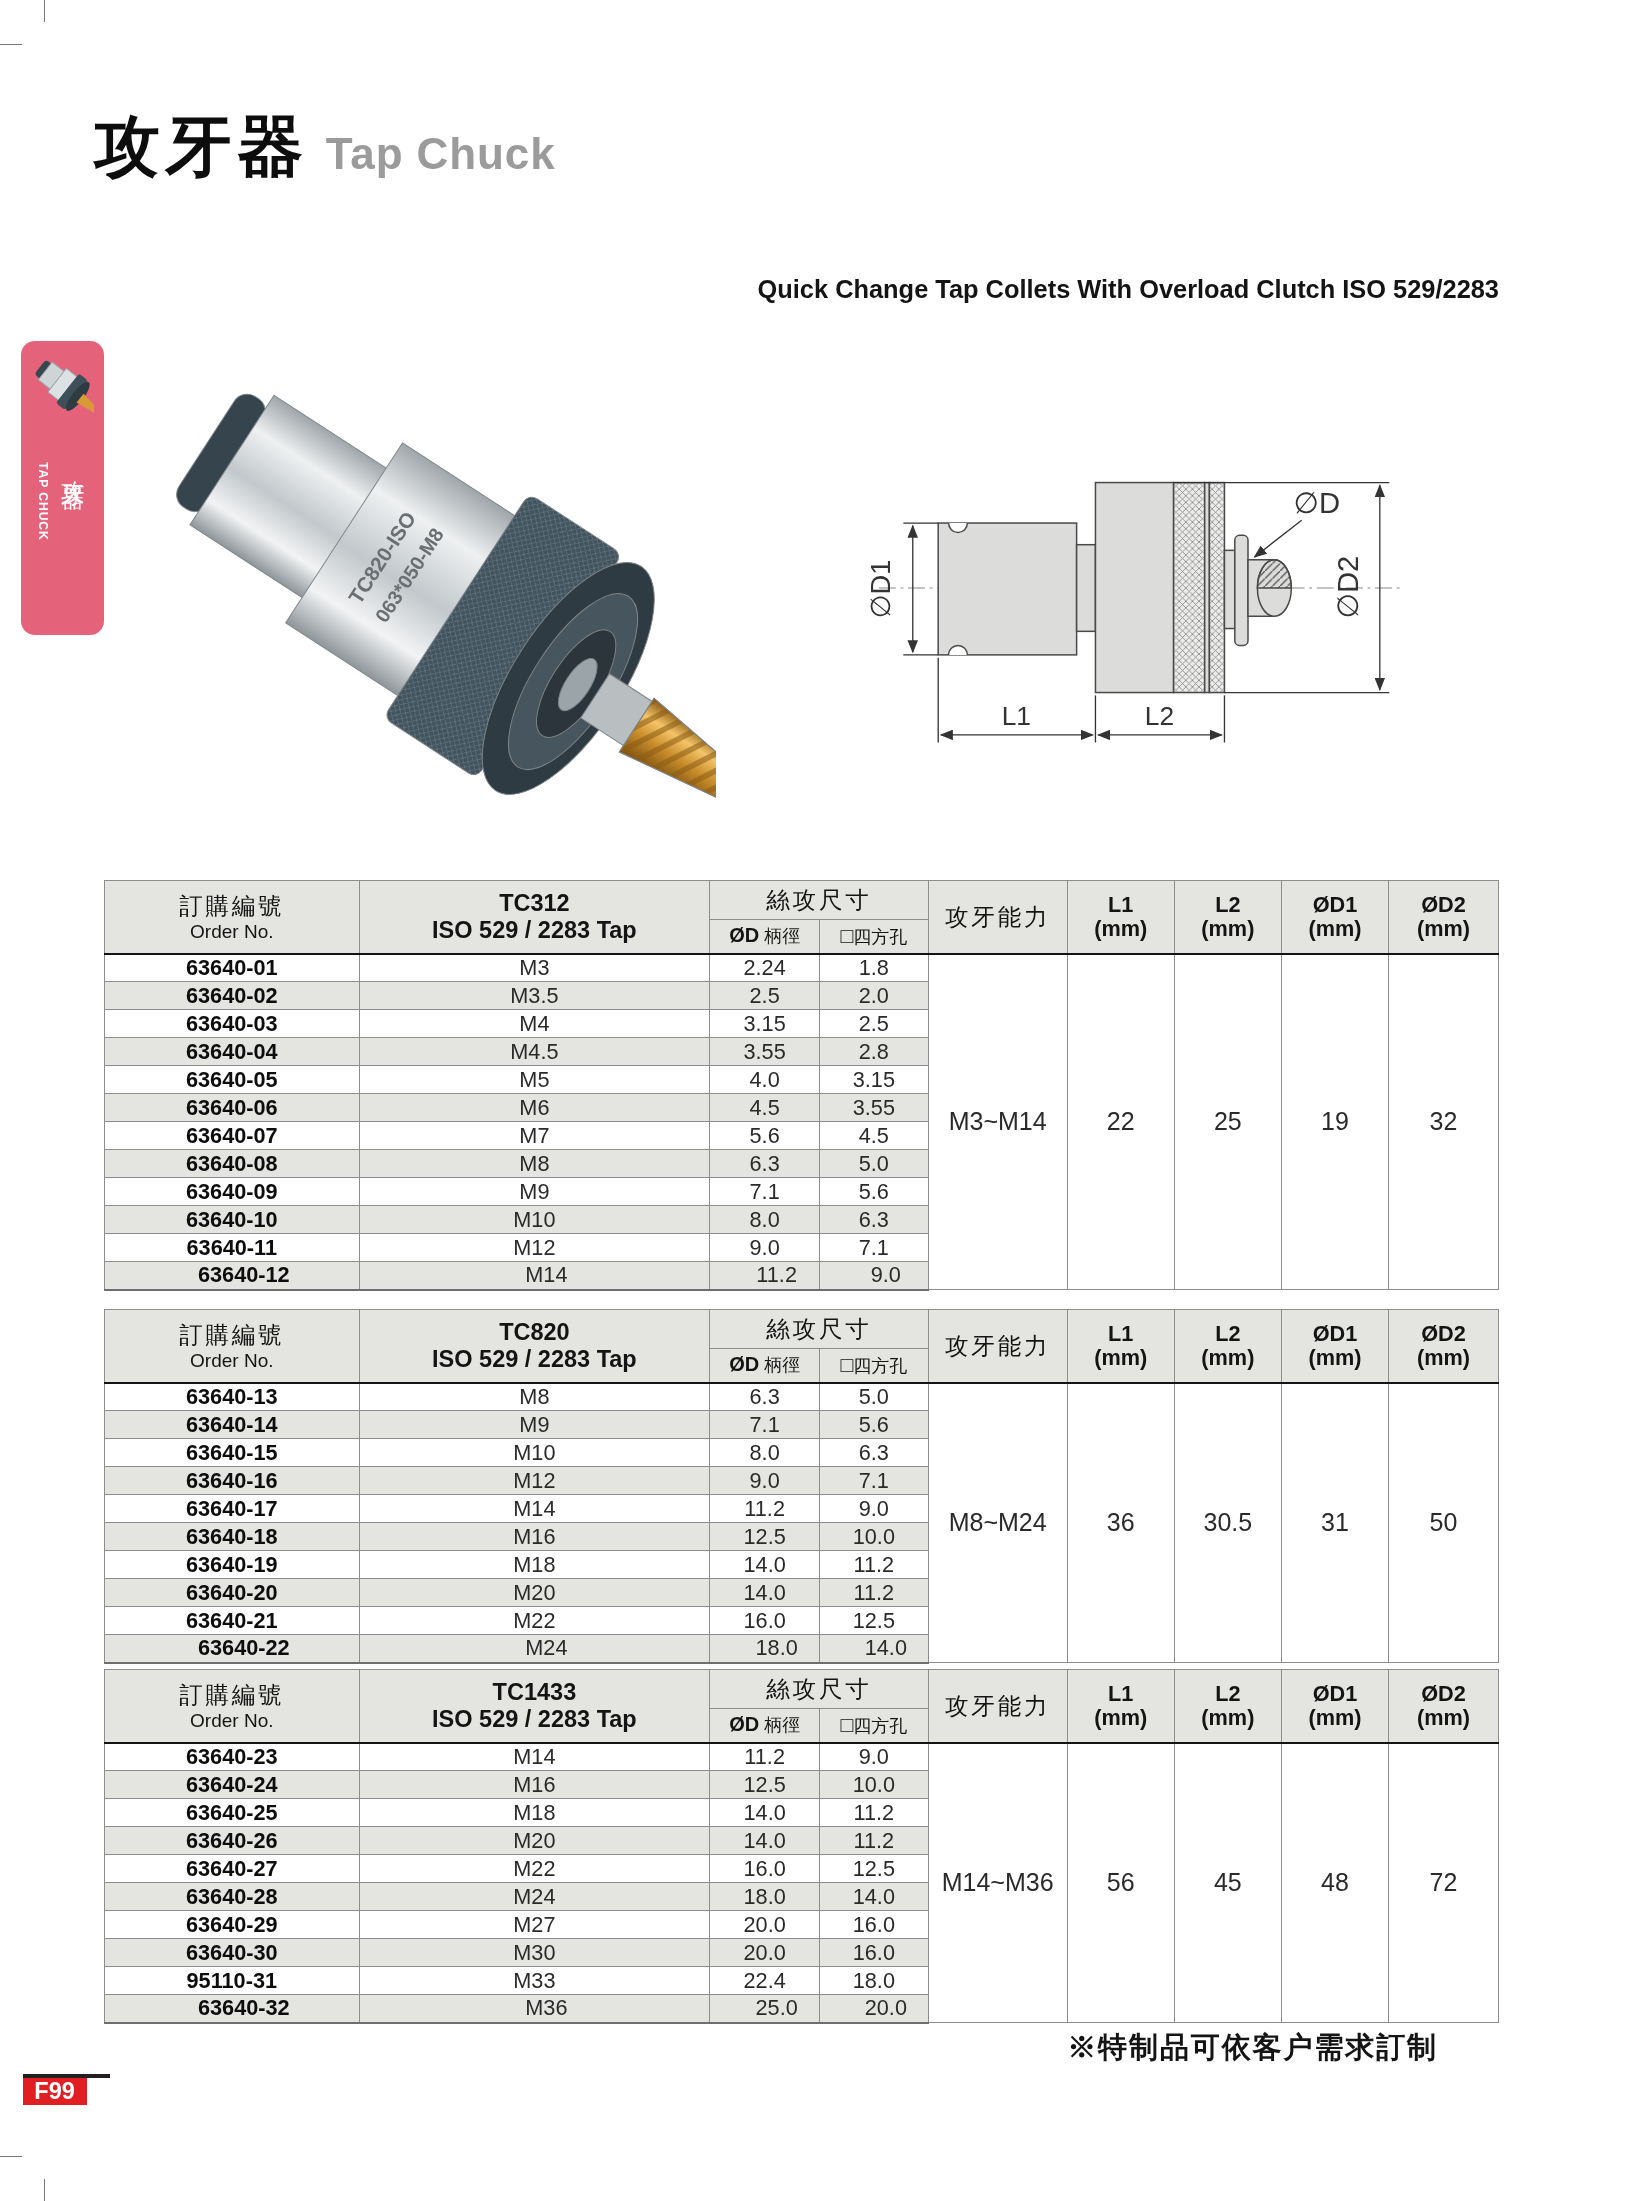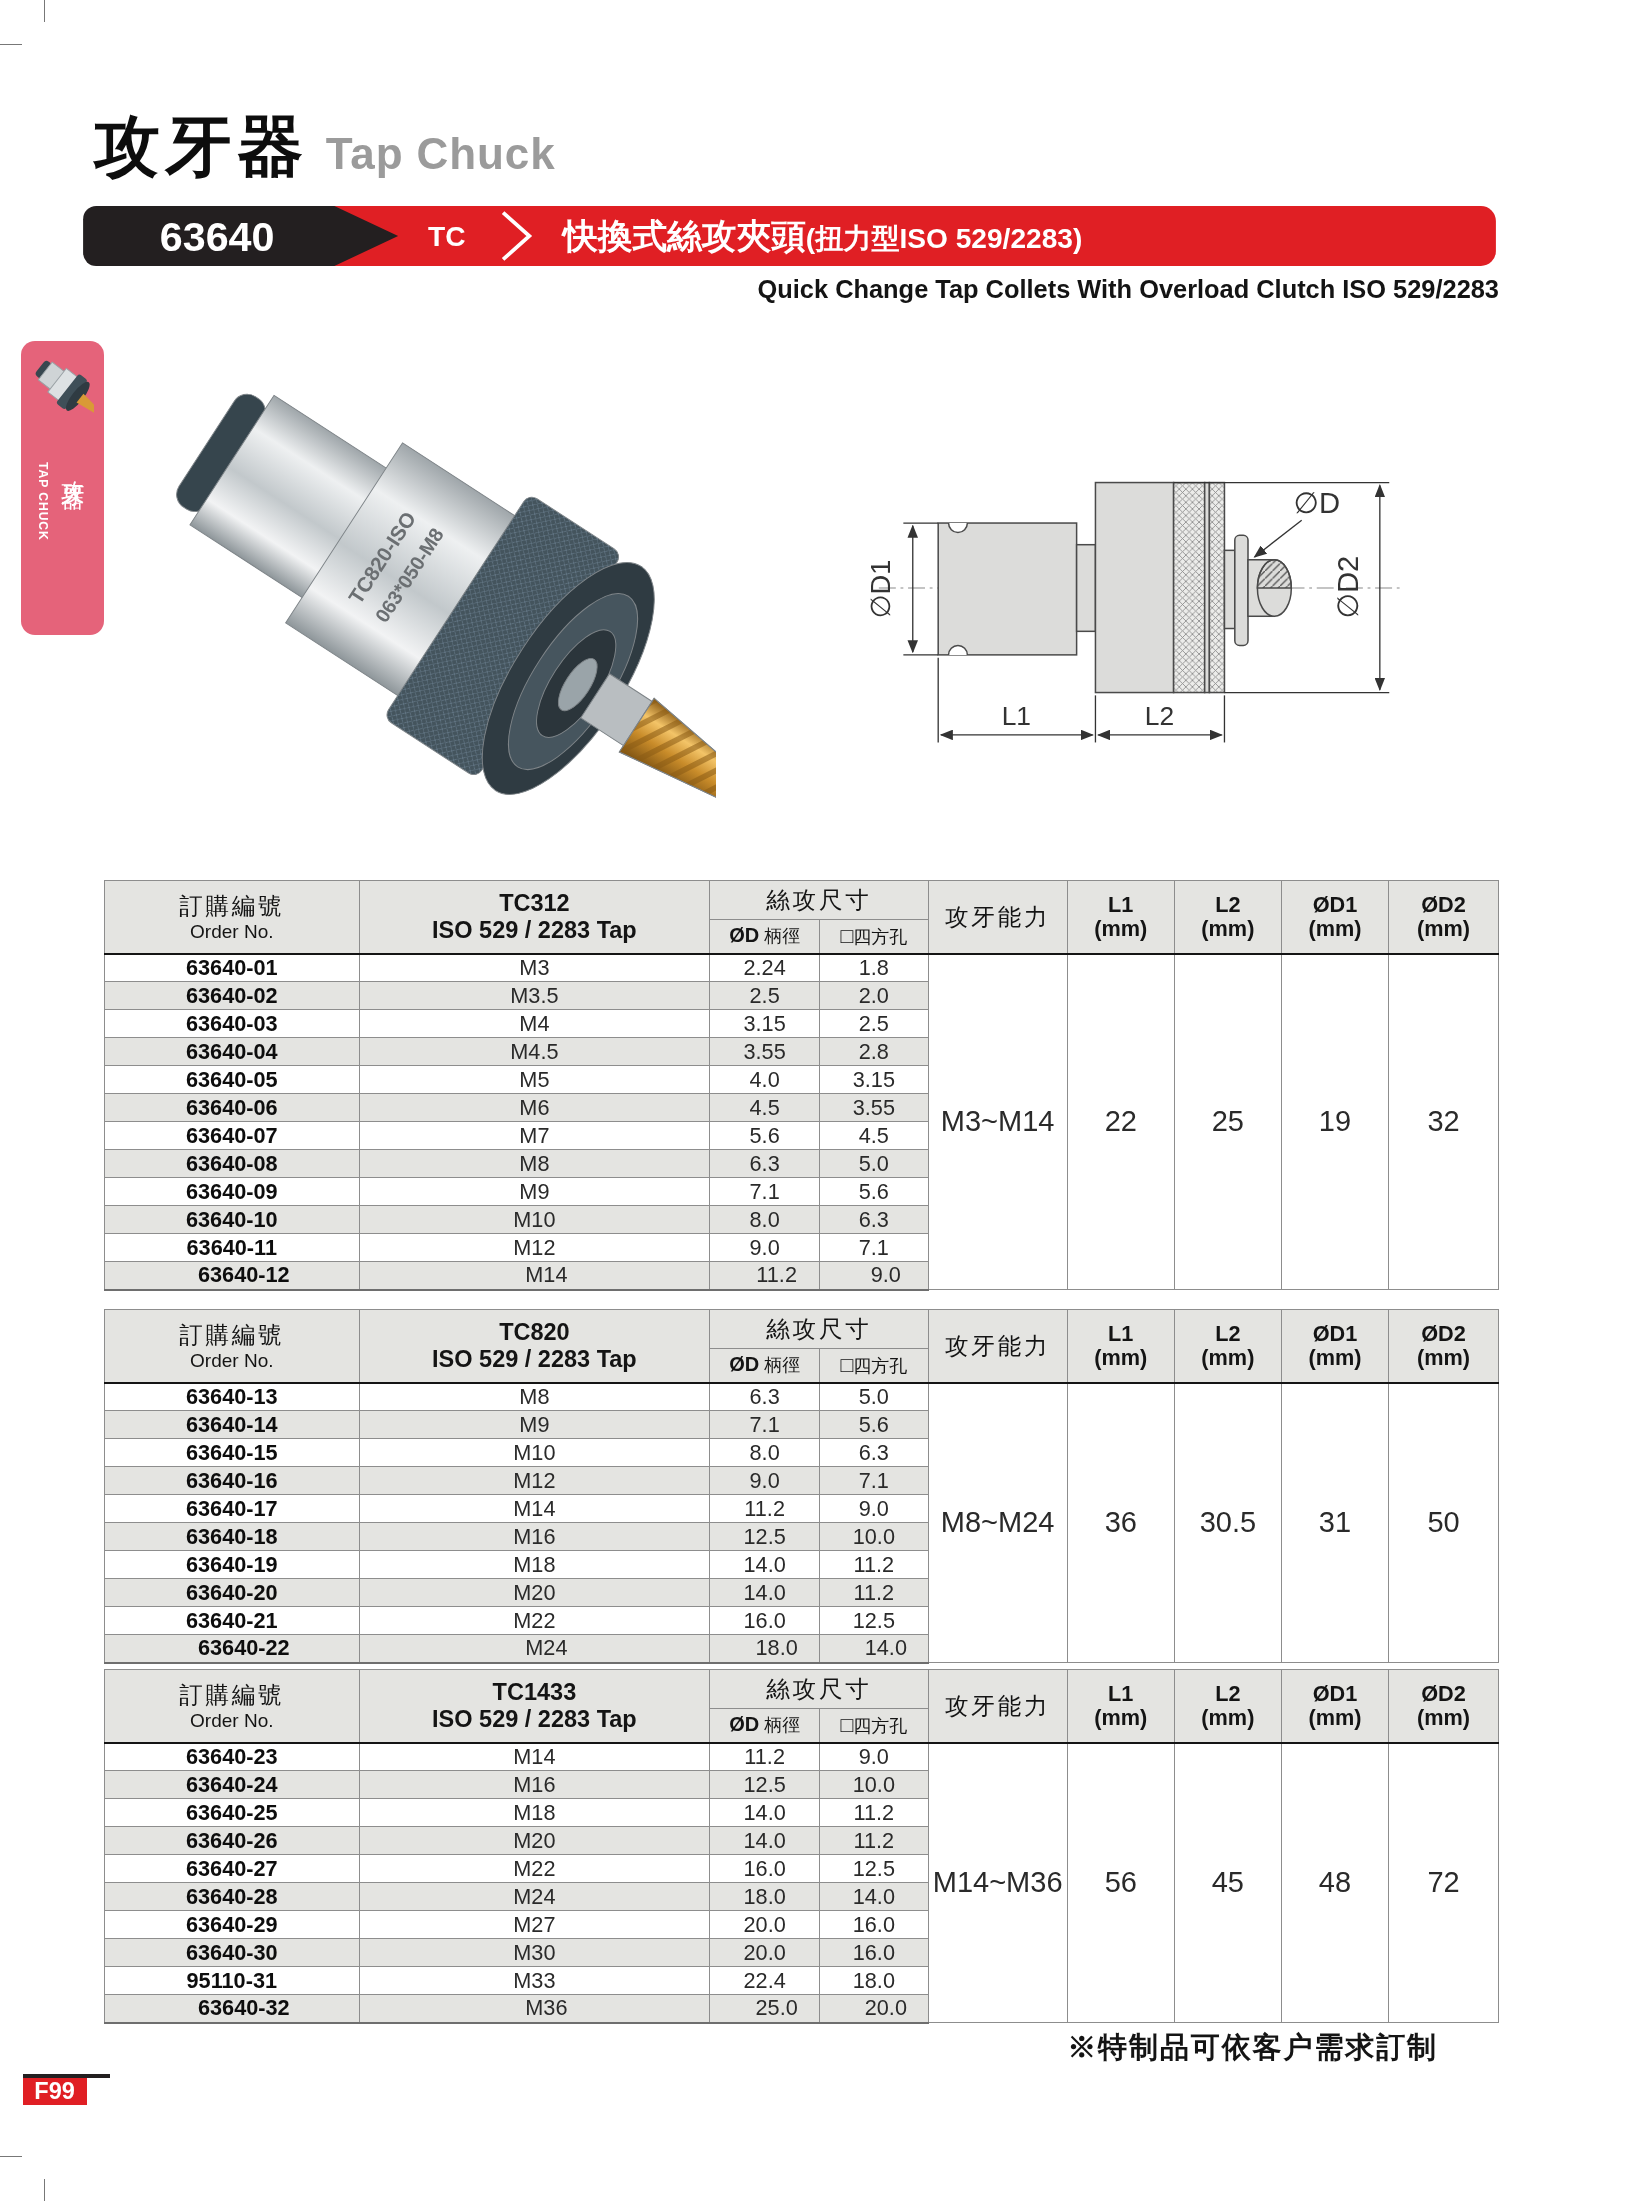--- a/index.html
+++ b/index.html
@@ -48,21 +48,21 @@
   .hmodel{font-size:23.5px;font-weight:bold;line-height:1.15;}
   th.group{font-size:23.5px;letter-spacing:2.8px;}
   th.dim .hdim{font-size:21.7px;font-weight:bold;line-height:1.1;}
   th.sub .sym{font-size:20px;font-weight:bold;}
   th.sub .szh{font-size:18px;}
   th.sub .sqsym{font-size:21px;}
   .spec tbody tr{height:28px;}
   .spec tbody td{font-size:21.7px;color:#2a2a2a;}
   .spec tbody tr:nth-child(even){background:#e4e4e1;}
   .spec td.order{font-weight:bold;color:#0d0d0d;}
-  .spec td.merged{background:#ffffff;font-size:29px;}
+  .spec td.merged{background:#ffffff;font-size:25px;}
   .spec tbody tr:first-child td{border-top:2.8px solid #141414;}
   .spec tbody tr:last-child td{border-bottom:2.8px solid #6e6e6e;padding-left:24px;}
 
   .footnote{position:absolute;right:143px;top:2028px;font-size:29px;font-weight:bold;
             color:#141414;letter-spacing:1.9px;}
 
   
   .footer-bar{position:absolute;left:22.6px;top:2074px;height:31px;display:flex;flex-direction:column;}
   .footer-black{width:87px;height:31px;background:#231f20;}
   .footer-red{width:64px;height:31px;background:#e01f24;color:#fff;font-size:23.5px;
@@ -80,30 +80,20 @@
   <div class="crop" style="left:0;top:2156px;width:21.7px;height:0.9px;"></div>
   <div class="crop" style="left:44px;top:2179px;width:0.9px;height:22.6px;"></div>
   <div class="crop" style="left:1623px;top:2156px;width:21.7px;height:0.9px;"></div>
   <div class="crop" style="left:1600px;top:2179px;width:0.9px;height:22.6px;"></div>
 
   <div class="title-wrap">
     <span class="title-zh">攻牙器</span>
     <span class="title-en">Tap Chuck</span>
   </div>
 
-  <div class="banner">
-    <svg width="1419" height="60" viewBox="0 0 1507 64">
-      <path d="M240,0 H1491 A16,16 0 0 1 1507,16 V48 A16,16 0 0 1 1491,64 H240 Z" fill="#e01f24"></path>
-      <path d="M14,0 H268 L336,32 L268,64 H14 A14,14 0 0 1 0,50 V14 A14,14 0 0 1 14,0 Z" fill="#231f20"></path>
-      <text x="143" y="48" text-anchor="middle" font-size="44" font-weight="bold" fill="#ffffff">63640</text>
-      <text x="388" y="43" text-anchor="middle" font-size="30" font-weight="bold" fill="#ffffff">TC</text>
-      <polyline points="448,7 476,32 448,57" fill="none" stroke="#ffffff" stroke-width="4"></polyline>
-      <text x="512" y="45" font-size="37" font-weight="bold" fill="#ffffff"><tspan>快換式絲攻夾頭</tspan><tspan font-size="30">(扭力型ISO 529/2283)</tspan></text>
-    </svg>
-  </div>
 
   <div class="subtitle-en">Quick Change Tap Collets With Overload Clutch ISO 529/2283</div>
 
   <div class="side-tab">
     <svg class="mini" width="62" height="81" viewBox="0 0 66 86">
       <g transform="rotate(38 33 38)">
         <rect x="2" y="28" width="9" height="20" rx="4" fill="#37474f"></rect>
         <rect x="9" y="26" width="18" height="24" fill="#cfd4d6" stroke="#9aa1a5"></rect>
         <rect x="25" y="22" width="16" height="32" fill="#dde1e3" stroke="#9aa1a5"></rect>
         <rect x="39" y="18" width="12" height="40" rx="3" fill="#3f4f58"></rect>

